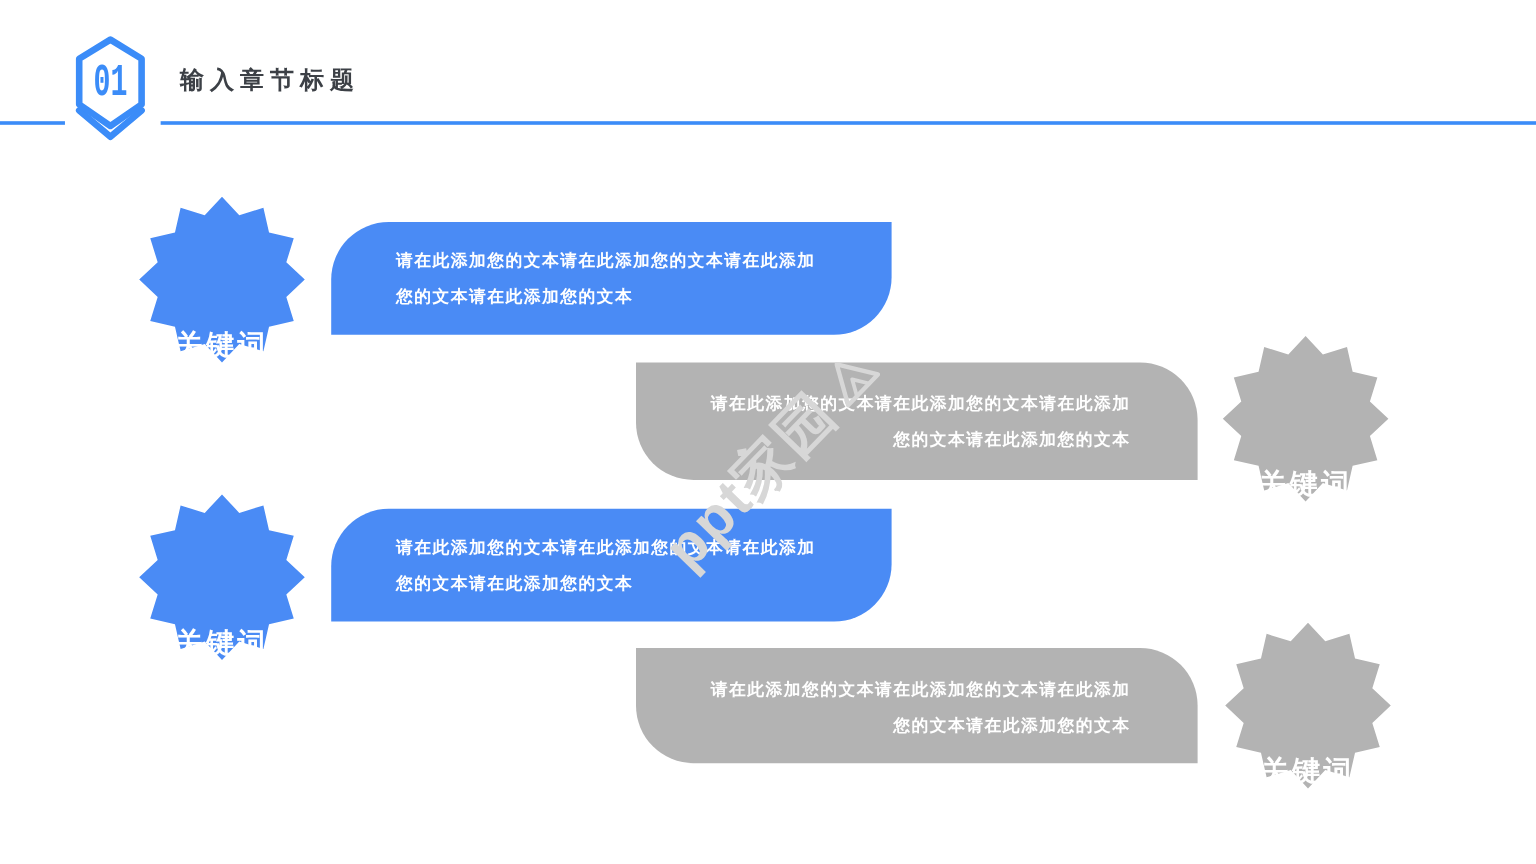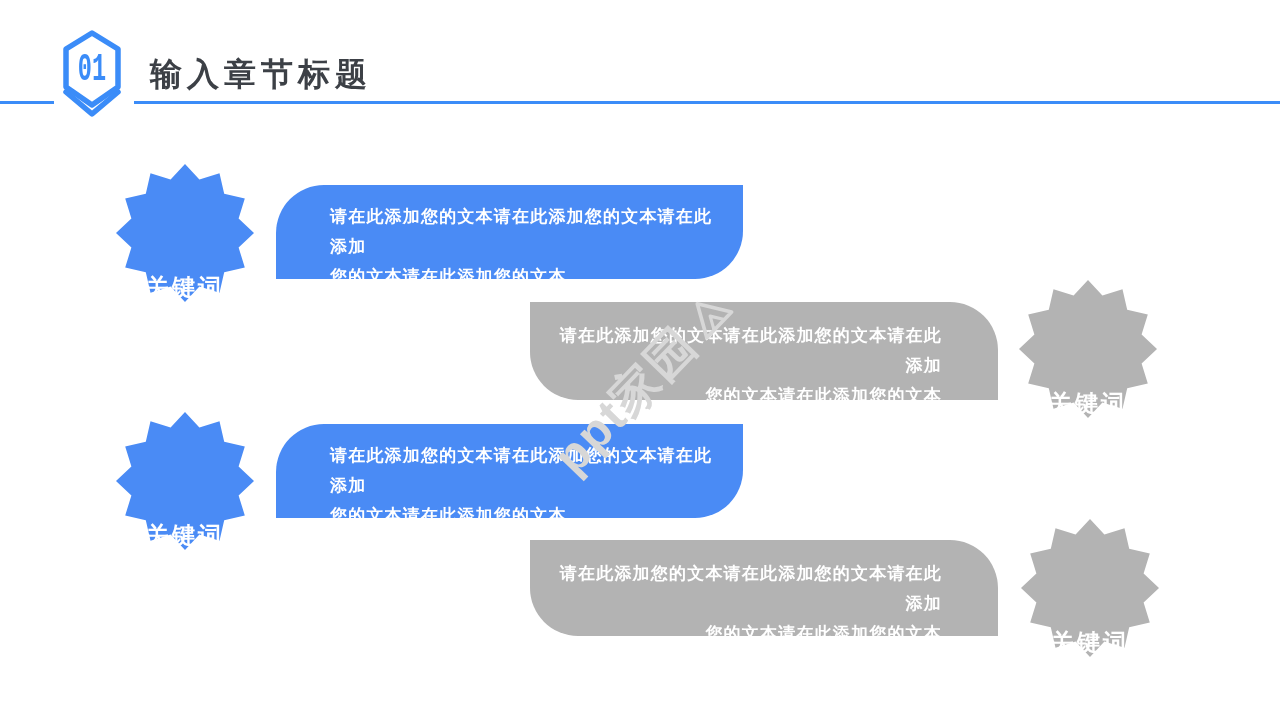--- a/index.html
+++ b/index.html
@@ -6,33 +6,33 @@
   body{width:1280px;height:720px;position:relative;overflow:hidden;background:#ffffff;
        font-family:"Liberation Sans", sans-serif;}
   .abs{position:absolute;}
 
   
   .divider{left:0;top:101px;width:1280px;height:3px;background:var(--accent);z-index:1;}
   .chapter-badge{left:54px;top:28px;width:80px;height:100px;z-index:3;}
   .chapter-num{left:68px;top:50px;width:48px;height:40px;z-index:4;
        color:var(--accent);font-weight:bold;font-size:38px;line-height:40px;text-align:center;
        font-family:"Liberation Mono", monospace;transform:scaleX(0.62);transform-origin:center;}
-  .slide-title{left:150px;top:53px;margin:0;font-size:32px;font-weight:bold;
+  .slide-title{left:150px;top:53px;margin:0;font-size:20px;font-weight:bold;
        letter-spacing:5px;color:var(--title_text);z-index:3;}
 
   
   .star{width:140px;height:140px;z-index:2;display:flex;align-items:flex-end;justify-content:center;}
   .star svg{position:absolute;left:0;top:0;width:140px;height:140px;}
   .star-label{position:relative;color:var(--box_text);font-weight:bold;font-size:23px;
        letter-spacing:3px;z-index:1;}
   .star.blue{color:var(--blue);}
   .star.gray{color:var(--gray);}
 
   
-  .tbox{z-index:1;color:var(--box_text);font-weight:bold;font-size:17px;
+  .tbox{z-index:1;color:var(--box_text);font-weight:bold;font-size:14px;
        letter-spacing:1.2px;line-height:30px;box-sizing:border-box;}
   .tbox p{margin:0;}
   .tbox.blue-box{background:var(--blue);border-radius:48px 0 48px 0;
        text-align:left;padding:17px 20px 0 54px;}
   .tbox.gray-box{background:var(--gray);border-radius:0 48px 0 48px;
        text-align:right;padding:19px 56px 0 20px;}
   #box1{left:276px;top:185px;width:467px;height:94px;}
   #box2{left:530px;top:302px;width:468px;height:98px;}
   #box3{left:276px;top:424px;width:467px;height:94px;}
   #box4{left:530px;top:540px;width:468px;height:96px;}

